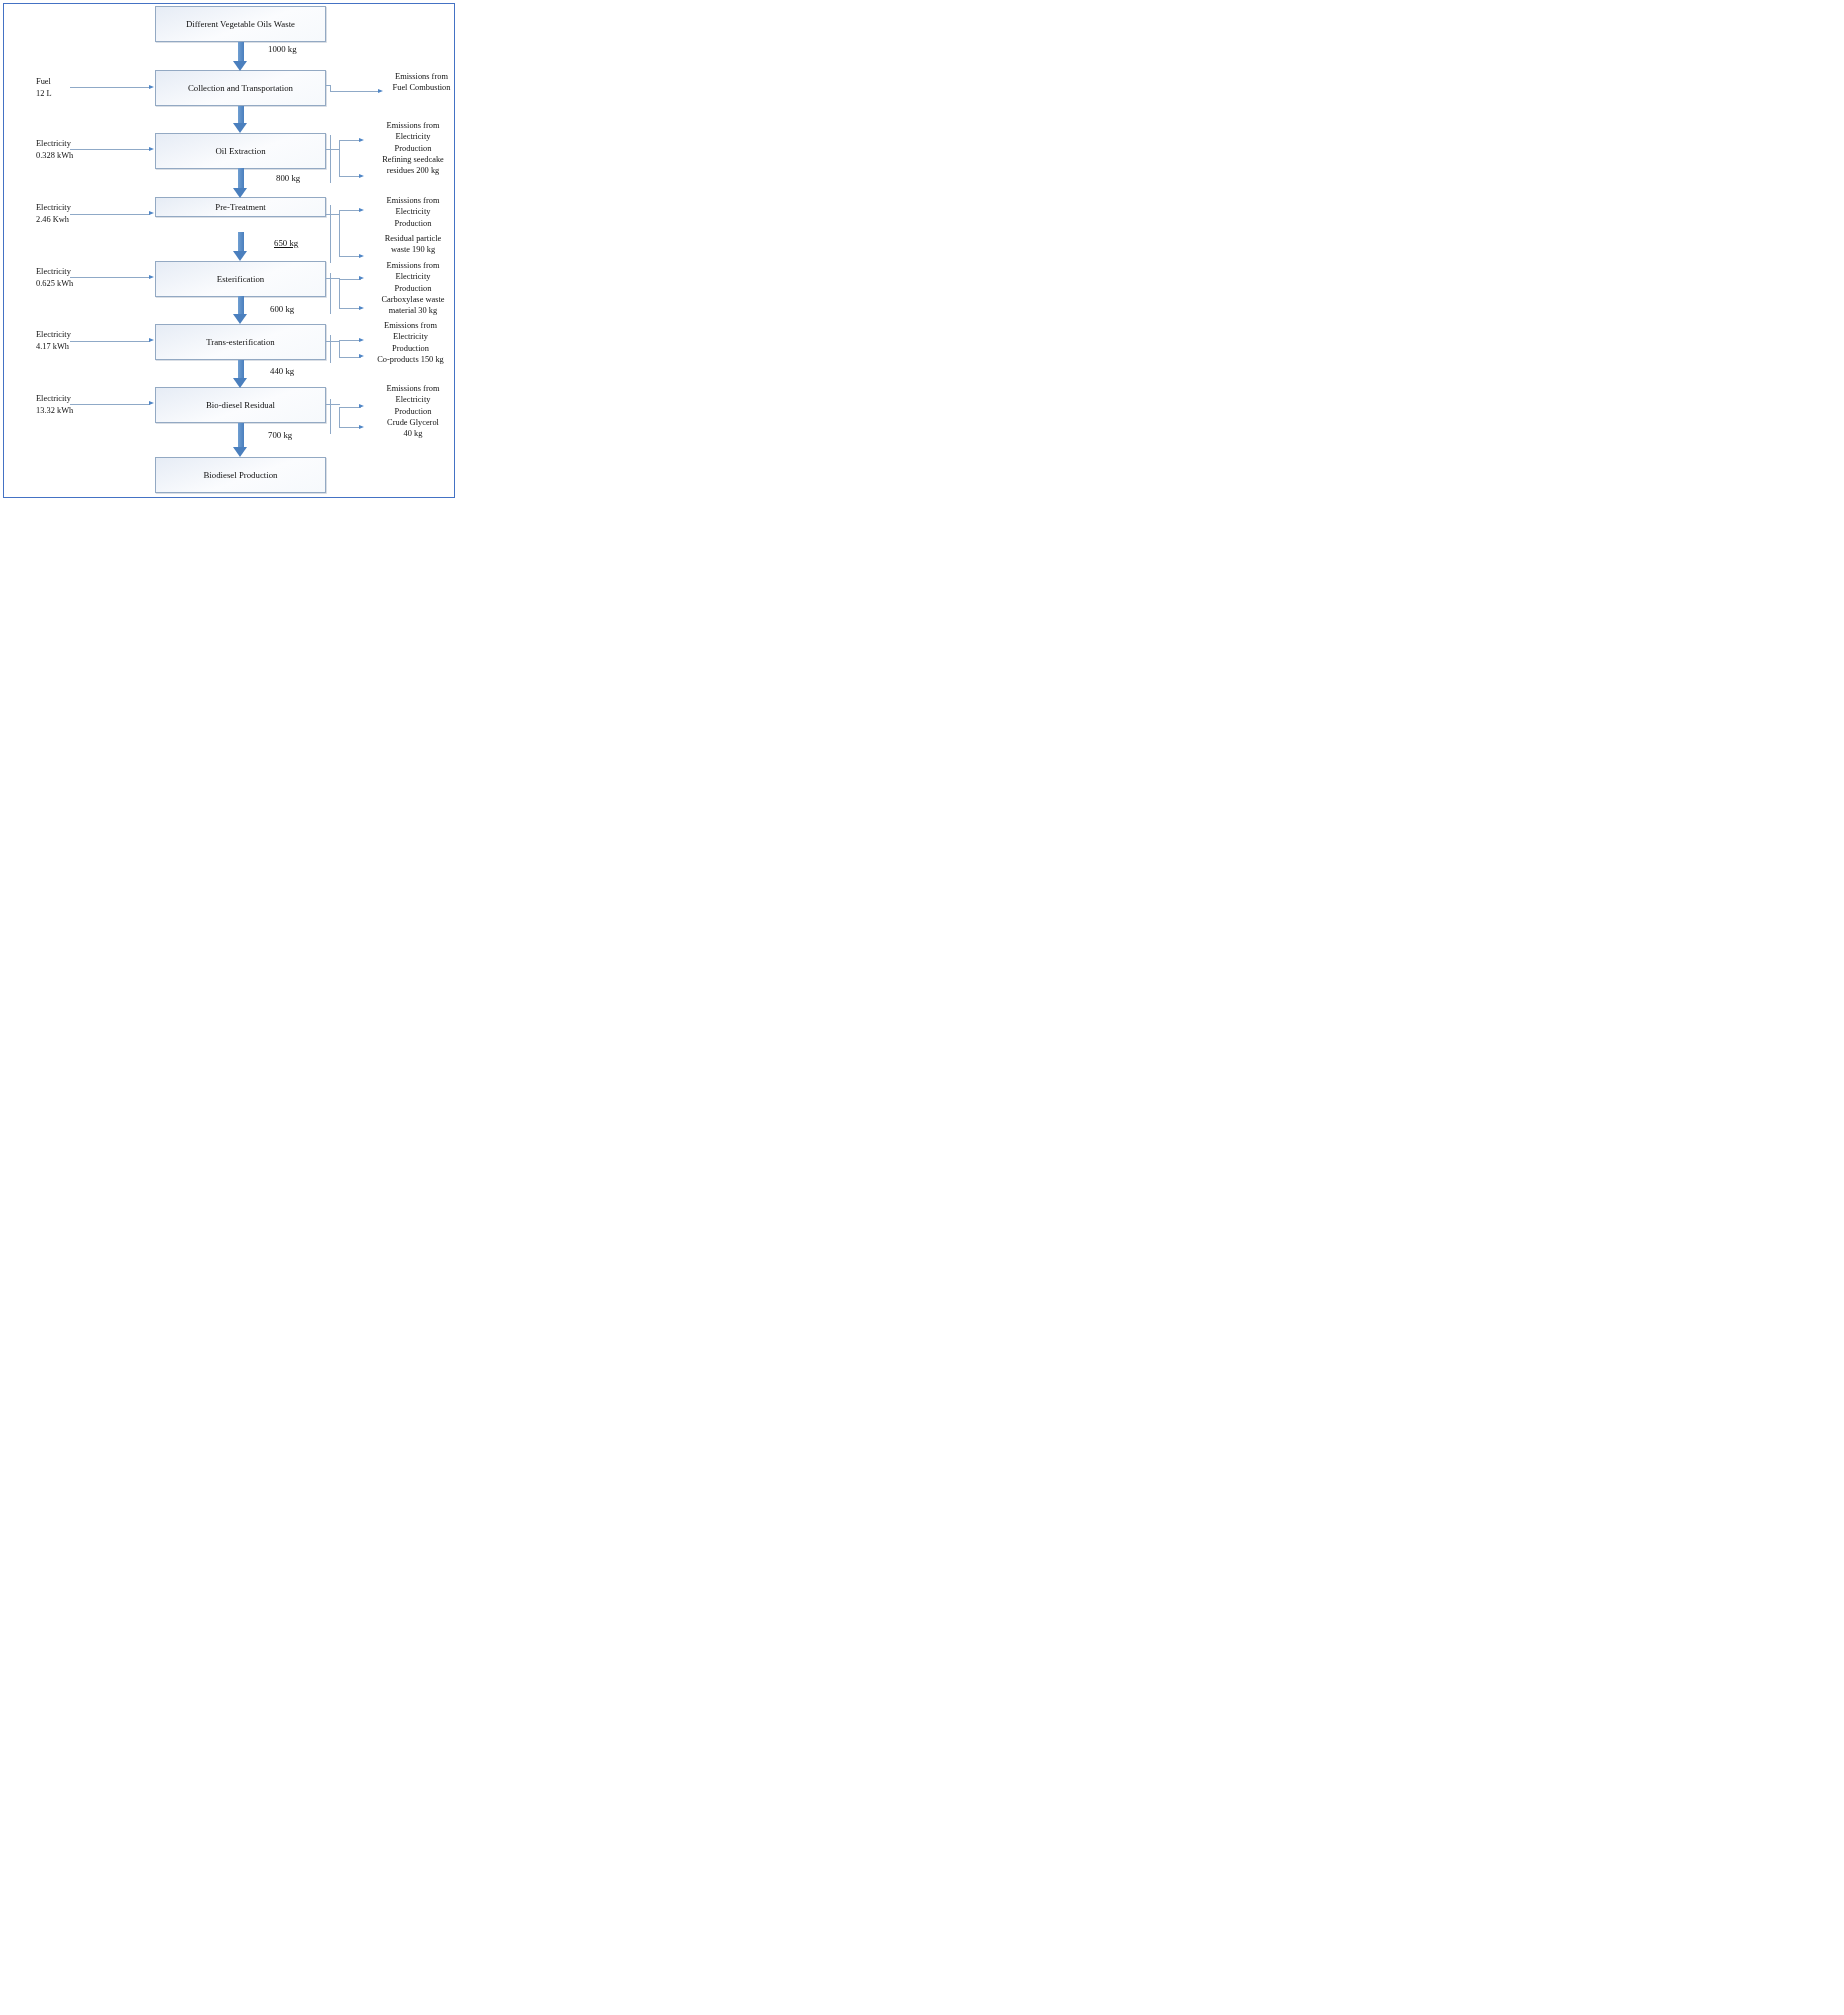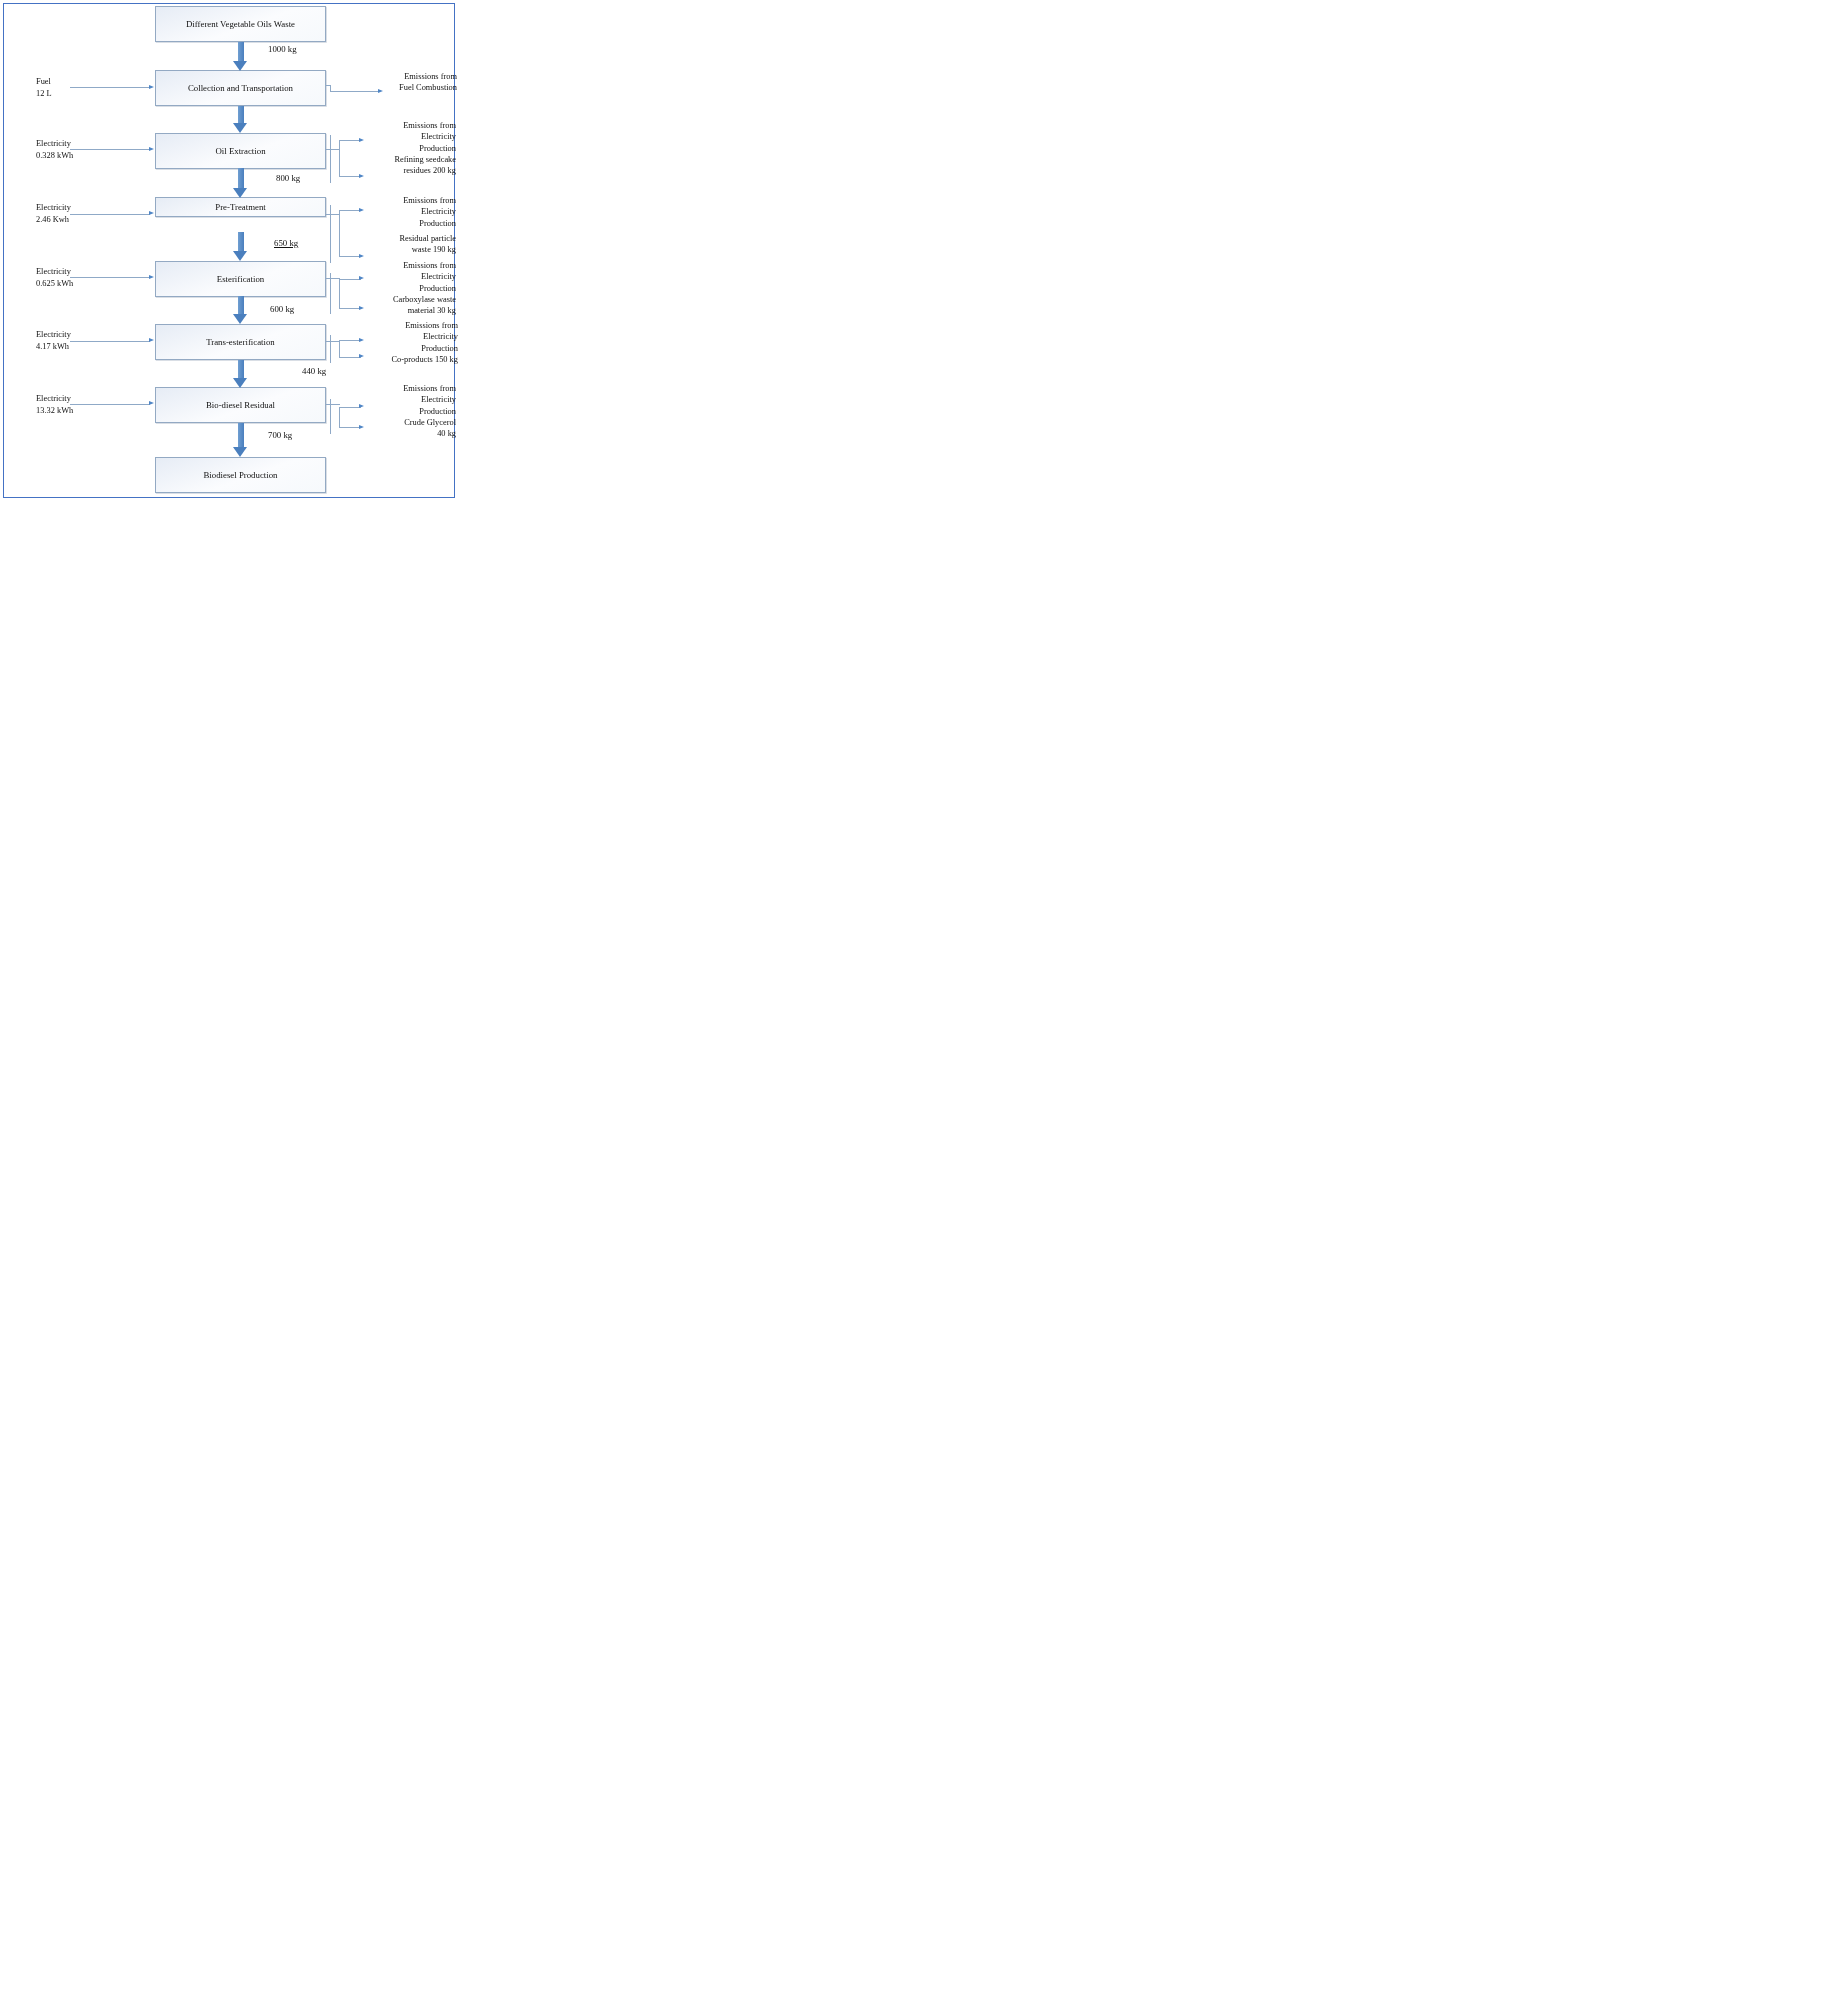--- a/index.html
+++ b/index.html
@@ -22,21 +22,21 @@
     border:1.3px solid var(--box_border);
     background:linear-gradient(160deg,#e6ecf5 0%,#fbfcfe 55%,#f6f9fc 100%);
     box-shadow:0.8px 0.8px 0 rgba(150,165,185,.45);
     display:flex;align-items:center;justify-content:center;
     font-size:8.8px;text-align:center;box-sizing:border-box;
   }
   .shaft{position:absolute;left:238px;width:5.9px;background:linear-gradient(90deg,#6f9ed1,var(--thick_arrow));}
   .vhead{position:absolute;left:233px;width:0;height:0;border-left:7.5px solid transparent;border-right:7.5px solid transparent;border-top:10px solid var(--thick_arrow);}
   .mass{position:absolute;font-size:8.8px;white-space:nowrap;}
   .side{position:absolute;font-size:8.4px;line-height:11.7px;}
-  .side.right{text-align:right;line-height:11.3px;}
+  .side.right{text-align:center;line-height:11.3px;}
   .hline{position:absolute;height:0.8px;background:var(--thin_line);}
   .vline{position:absolute;width:0.8px;background:var(--thin_line);}
   .rhead{position:absolute;width:0;height:0;border-top:2.9px solid transparent;border-bottom:2.9px solid transparent;border-left:5.4px solid var(--thin_head);}
 </style>
 </head>
 <body>
 
 <div class="stage">
   <div class="frame"></div>
 
@@ -77,21 +77,21 @@
     <div class="vhead" style="top:314px;"></div>
   <div class="shaft" style="top:360px;height:18px;"></div>
     <div class="vhead" style="top:378px;"></div>
   <div class="shaft" style="top:423px;height:25px;"></div>
     <div class="vhead" style="top:447px;"></div>
 
   <div class="mass" style="left:268px;top:44px;">1000 kg</div>
   <div class="mass" style="left:276px;top:173px;">800 kg</div>
   <div class="mass" style="left:274px;top:238px;text-decoration:underline;">650 kg</div>
   <div class="mass" style="left:270px;top:304px;">600 kg</div>
-  <div class="mass" style="left:270px;top:366px;margin-left:32px;">440 kg</div>
+  <div class="mass" style="left:270px;top:366px;">440 kg</div>
   <div class="mass" style="left:268px;top:430px;">700 kg</div>
 
   <div class="side" style="left:36px;top:76px;width:54px;">
     <div>Fuel</div>
     <div>12 L</div>
   </div>
   <div class="side" style="left:36px;top:138px;width:54px;">
     <div>Electricity</div>
     <div>0.328 kWh</div>
   </div>

